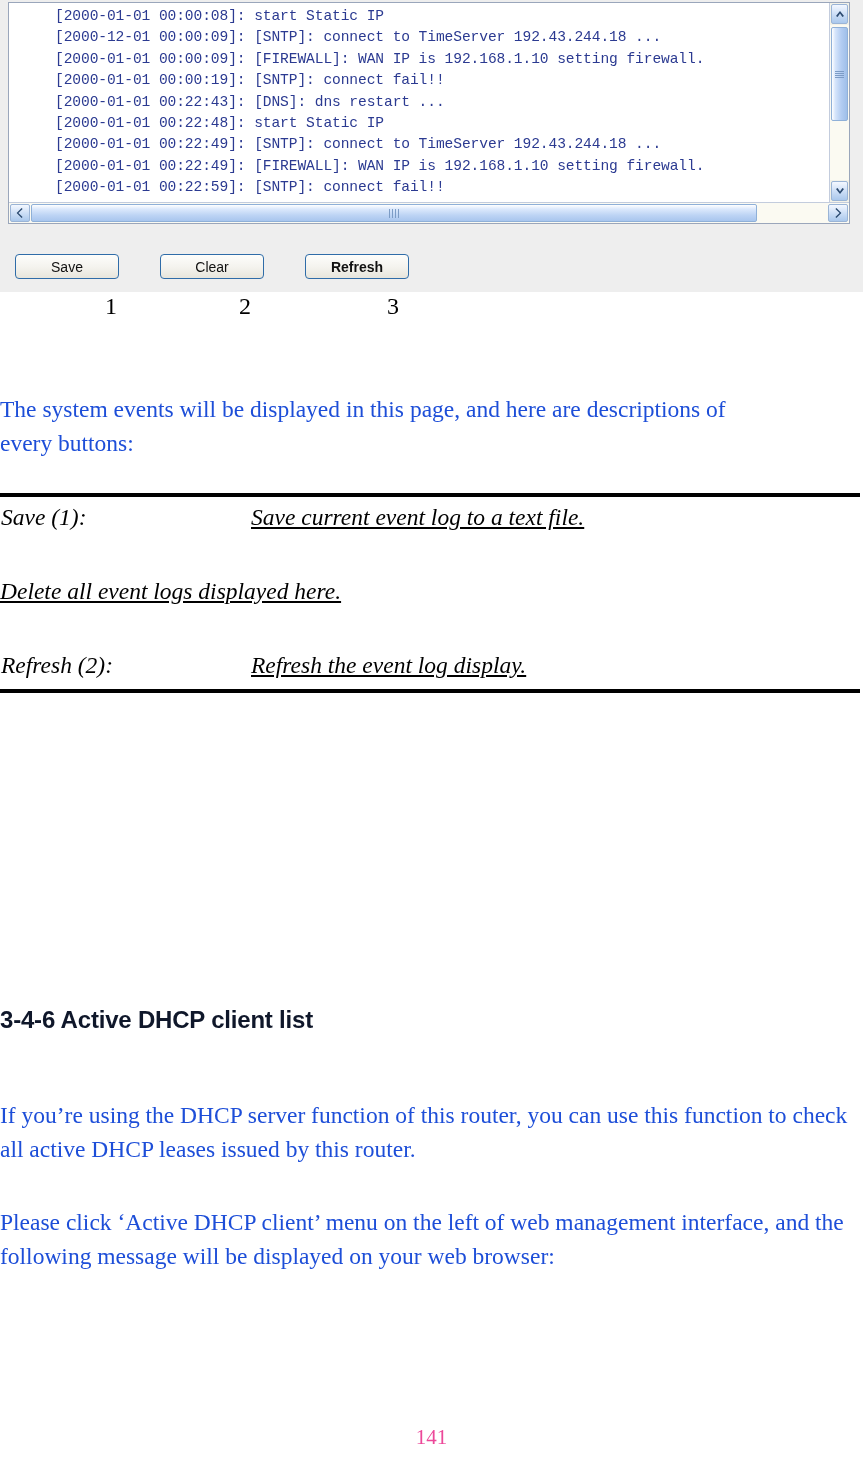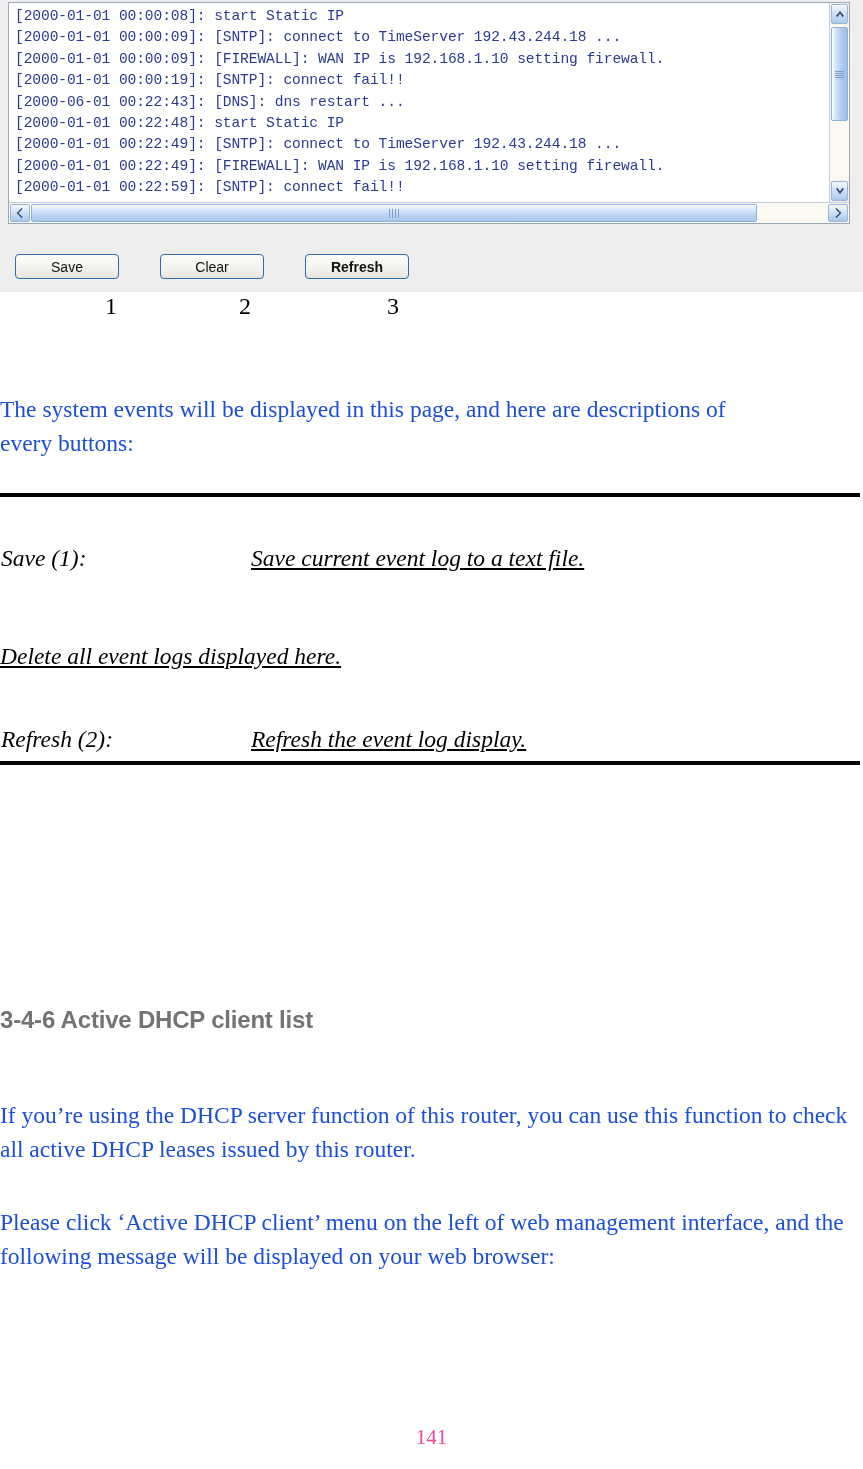--- a/index.html
+++ b/index.html
@@ -37,20 +37,21 @@
     border: 1px solid #9aa6bb;
     box-sizing: border-box;
     display: flex;
     flex-direction: column;
   }
 
   .log-body {
     flex: 1 1 auto;
     display: flex;
     min-height: 0;
+    margin-left: 40px;
   }
 
   .log-text {
     flex: 1 1 auto;
     padding: 3px 0 0 6px;
     font-family: "Liberation Mono", monospace;
     font-size: 14.6px;
     line-height: 21.4px;
     color: #2b3a91;
     white-space: nowrap;
@@ -236,22 +237,21 @@
     left: 0;
     top: 163px;
     width: 860px;
     border-top: 4px solid #000000;
     border-bottom: 4px solid #000000;
     box-sizing: border-box;
   }
   .desc-row {
     display: flex;
     height: 74px;
-    align-items: center;
-    margin-top: 24px;
+    align-items: flex-start;
   }
   .desc-row:last-child { height: 44px; }
   .desc-term {
     flex: 0 0 250px;
     width: 250px;
     font-family: "Liberation Serif", serif;
     font-style: italic;
     font-size: 23.5px;
     line-height: 40px;
     padding-left: 1px;
@@ -267,21 +267,21 @@
 
   
   #section-heading {
     position: absolute;
     left: 0;
     top: 655px;
     font-family: "Liberation Sans", sans-serif;
     font-weight: bold;
     font-size: 24px;
     line-height: 30px;
-    color: #737373;
+    color: #0f172a;
     letter-spacing: -0.2px;
   }
 
   #body-para-1 {
     position: absolute;
     left: 0;
     top: 768px;
     width: 858px;
   }
   #body-para-2 {
@@ -307,24 +307,24 @@
 <body>
 
 <div class="shot">
 
   <div class="log-frame">
 
     <div class="log-body">
 
       <div class="log-text">
         <div class="log-line">[2000-01-01 00:00:08]: start Static IP</div>
-        <div class="log-line">[2000-01-01 00:00:09]: [SNTP]: connect to TimeServer 192.43.244.18 ...</div>
+        <div class="log-line">[2000-12-01 00:00:09]: [SNTP]: connect to TimeServer 192.43.244.18 ...</div>
         <div class="log-line">[2000-01-01 00:00:09]: [FIREWALL]: WAN IP is 192.168.1.10 setting firewall.</div>
         <div class="log-line">[2000-01-01 00:00:19]: [SNTP]: connect fail!!</div>
-        <div class="log-line">[2000-06-01 00:22:43]: [DNS]: dns restart ...</div>
+        <div class="log-line">[2000-01-01 00:22:43]: [DNS]: dns restart ...</div>
         <div class="log-line">[2000-01-01 00:22:48]: start Static IP</div>
         <div class="log-line">[2000-01-01 00:22:49]: [SNTP]: connect to TimeServer 192.43.244.18 ...</div>
         <div class="log-line">[2000-01-01 00:22:49]: [FIREWALL]: WAN IP is 192.168.1.10 setting firewall.</div>
         <div class="log-line">[2000-01-01 00:22:59]: [SNTP]: connect fail!!</div>
       </div>
 
       <div class="vscroll">
         <div class="sb-btn">
           <svg width="10" height="8" viewBox="0 0 10 8">
               <path d="M5 1 L9 6 L7.4 7 L5 3.6 L2.6 7 L1 6 Z" fill="#2b4a70"></path>

